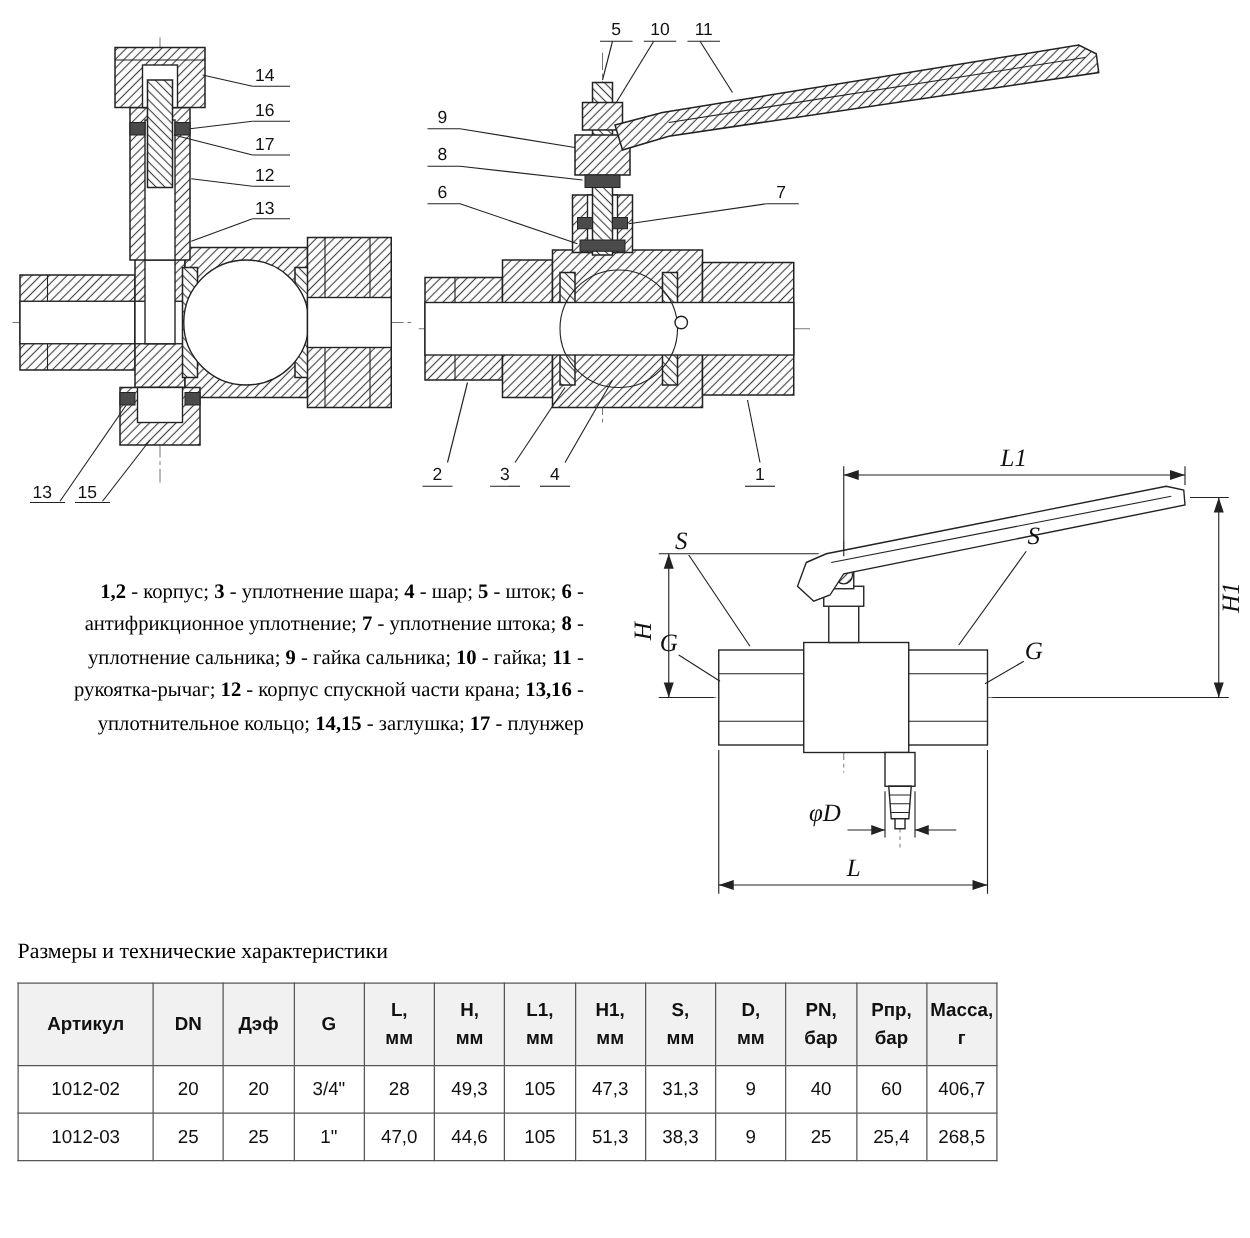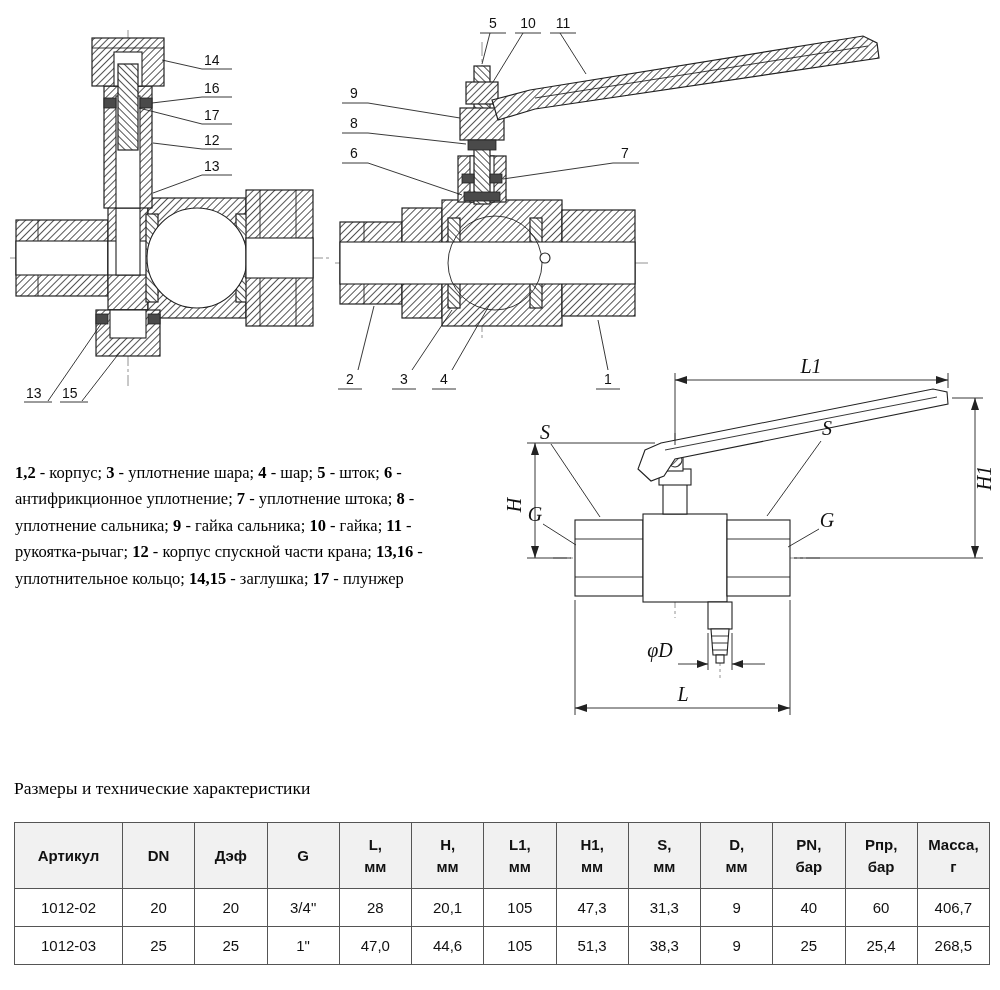--- a/index.html
+++ b/index.html
@@ -20,32 +20,32 @@
 
   svg text.callout {
     font-family:"Liberation Sans", sans-serif; font-size:14px; fill:#111;
   }
   svg text.dim-label {
     font-family:"Liberation Serif", serif; font-style:italic; font-size:20px; fill:#111;
   }
 
   .legend {
     position:absolute; left:15px; top:460px; width:452px;
-    text-align:left; font-family:"Liberation Serif", serif;
+    text-align:right; font-family:"Liberation Serif", serif;
     font-size:16.5px; line-height:1.6; color:#000;
   }
   .legend b { font-weight:bold; }
 
   .table-title {
     position:absolute; left:14px; top:750px;
-    font-family:"Liberation Serif", serif; font-size:17.5px; color:#000;margin-top:28px;
+    font-family:"Liberation Serif", serif; font-size:17.5px; color:#000;
   }
 
   table.specs {
-    position:absolute; left:14px; top:822px; width:976px;
+    position:absolute; left:14px; top:786px; width:784px;
     border-collapse:collapse; table-layout:fixed;
   }
   .specs th, .specs td {
     border:1px solid #555; text-align:center; vertical-align:middle;
     font-size:15px; color:#111; background:#fff;
   }
   .specs th { background:#f1f1f1; font-weight:bold; height:66px; line-height:1.45; }
   .specs td { height:38px; }
   .specs th:first-child { width:108px; }
 </style>
@@ -352,21 +352,21 @@
           </th>
         </tr>
     </thead>
     <tbody>
         <tr>
           <td>1012-02</td>
           <td>20</td>
           <td>20</td>
           <td>3/4"</td>
           <td>28</td>
-          <td>20,1</td>
+          <td>49,3</td>
           <td>105</td>
           <td>47,3</td>
           <td>31,3</td>
           <td>9</td>
           <td>40</td>
           <td>60</td>
           <td>406,7</td>
         </tr>
         <tr>
           <td>1012-03</td>

